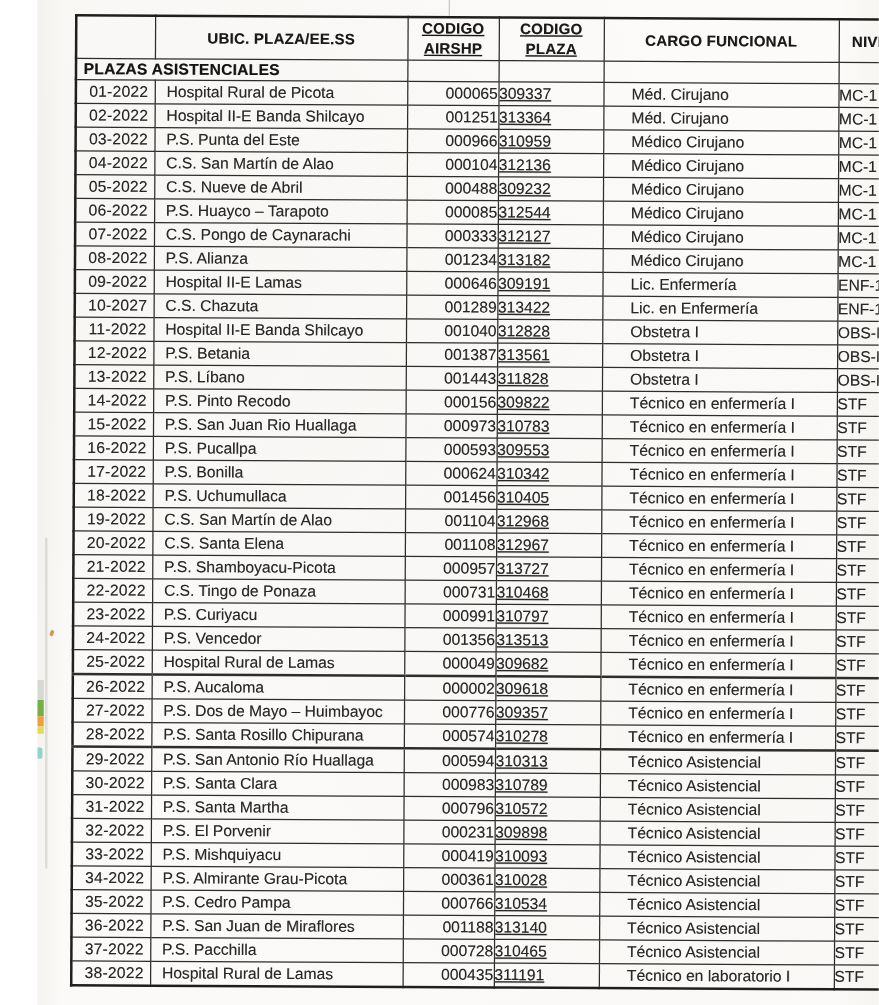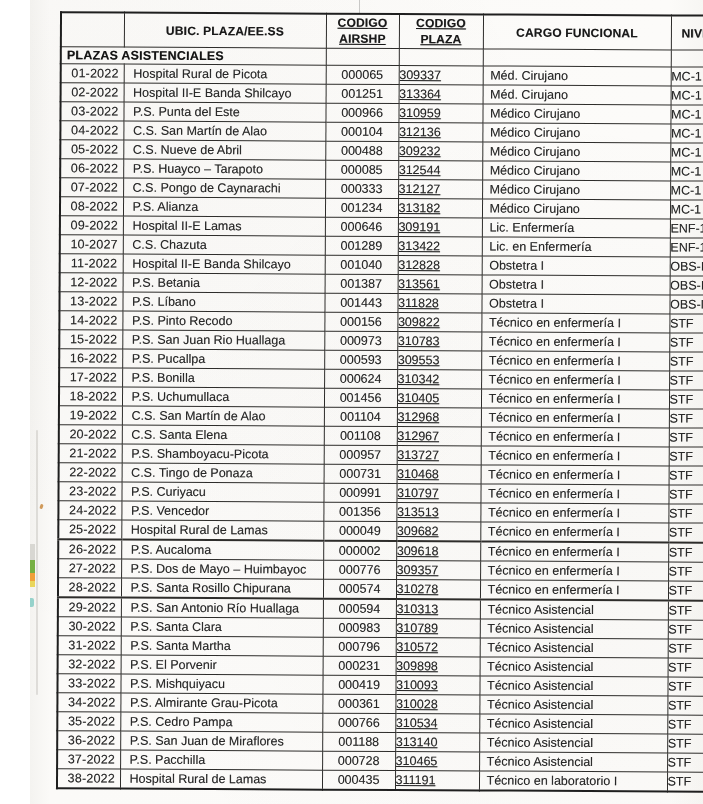--- a/index.html
+++ b/index.html
@@ -37,23 +37,23 @@
     text-shadow:.25px 0 0 rgba(35,35,35,.4);
     padding:0;
   }
   tr.section-row td{
     height:16px;line-height:16px;font-weight:bold;font-size:12.5px;color:#141414;
     letter-spacing:.2px;text-shadow:.35px 0 0 rgba(20,20,20,.5);
   }
   tr.section-row td.section-label{padding-left:5px;text-align:left;}
   td.c-id{padding-left:5px;text-align:center;letter-spacing:.2px;}
   td.c-ubic{padding-left:9px;text-align:left;}
-  td.c-airshp{text-align:center;}
+  td.c-airshp{text-align:right;}
   td.c-plaza{text-align:left;text-decoration:underline;}
-  td.c-cargo{padding-left:7px;text-align:left;}
+  td.c-cargo{padding-left:22px;text-align:left;}
   td.c-nivel{text-align:left;}
   
   tbody tr:nth-child(27) td{border-top-width:2px;}
   tbody tr:nth-child(30) td{border-top-width:2px;}
   
   .fold-line{position:absolute;left:329px;top:0;width:1px;height:14px;background:rgba(110,110,110,.35);}
   .edge-streak{position:absolute;left:6px;top:430px;width:2px;height:265px;background:rgba(150,148,140,.25);border-radius:2px;}
   .tab{position:absolute;left:0;width:5px;}
   .tab-gray{top:544px;height:16px;}
   .tab-green{top:560px;height:13px;}

